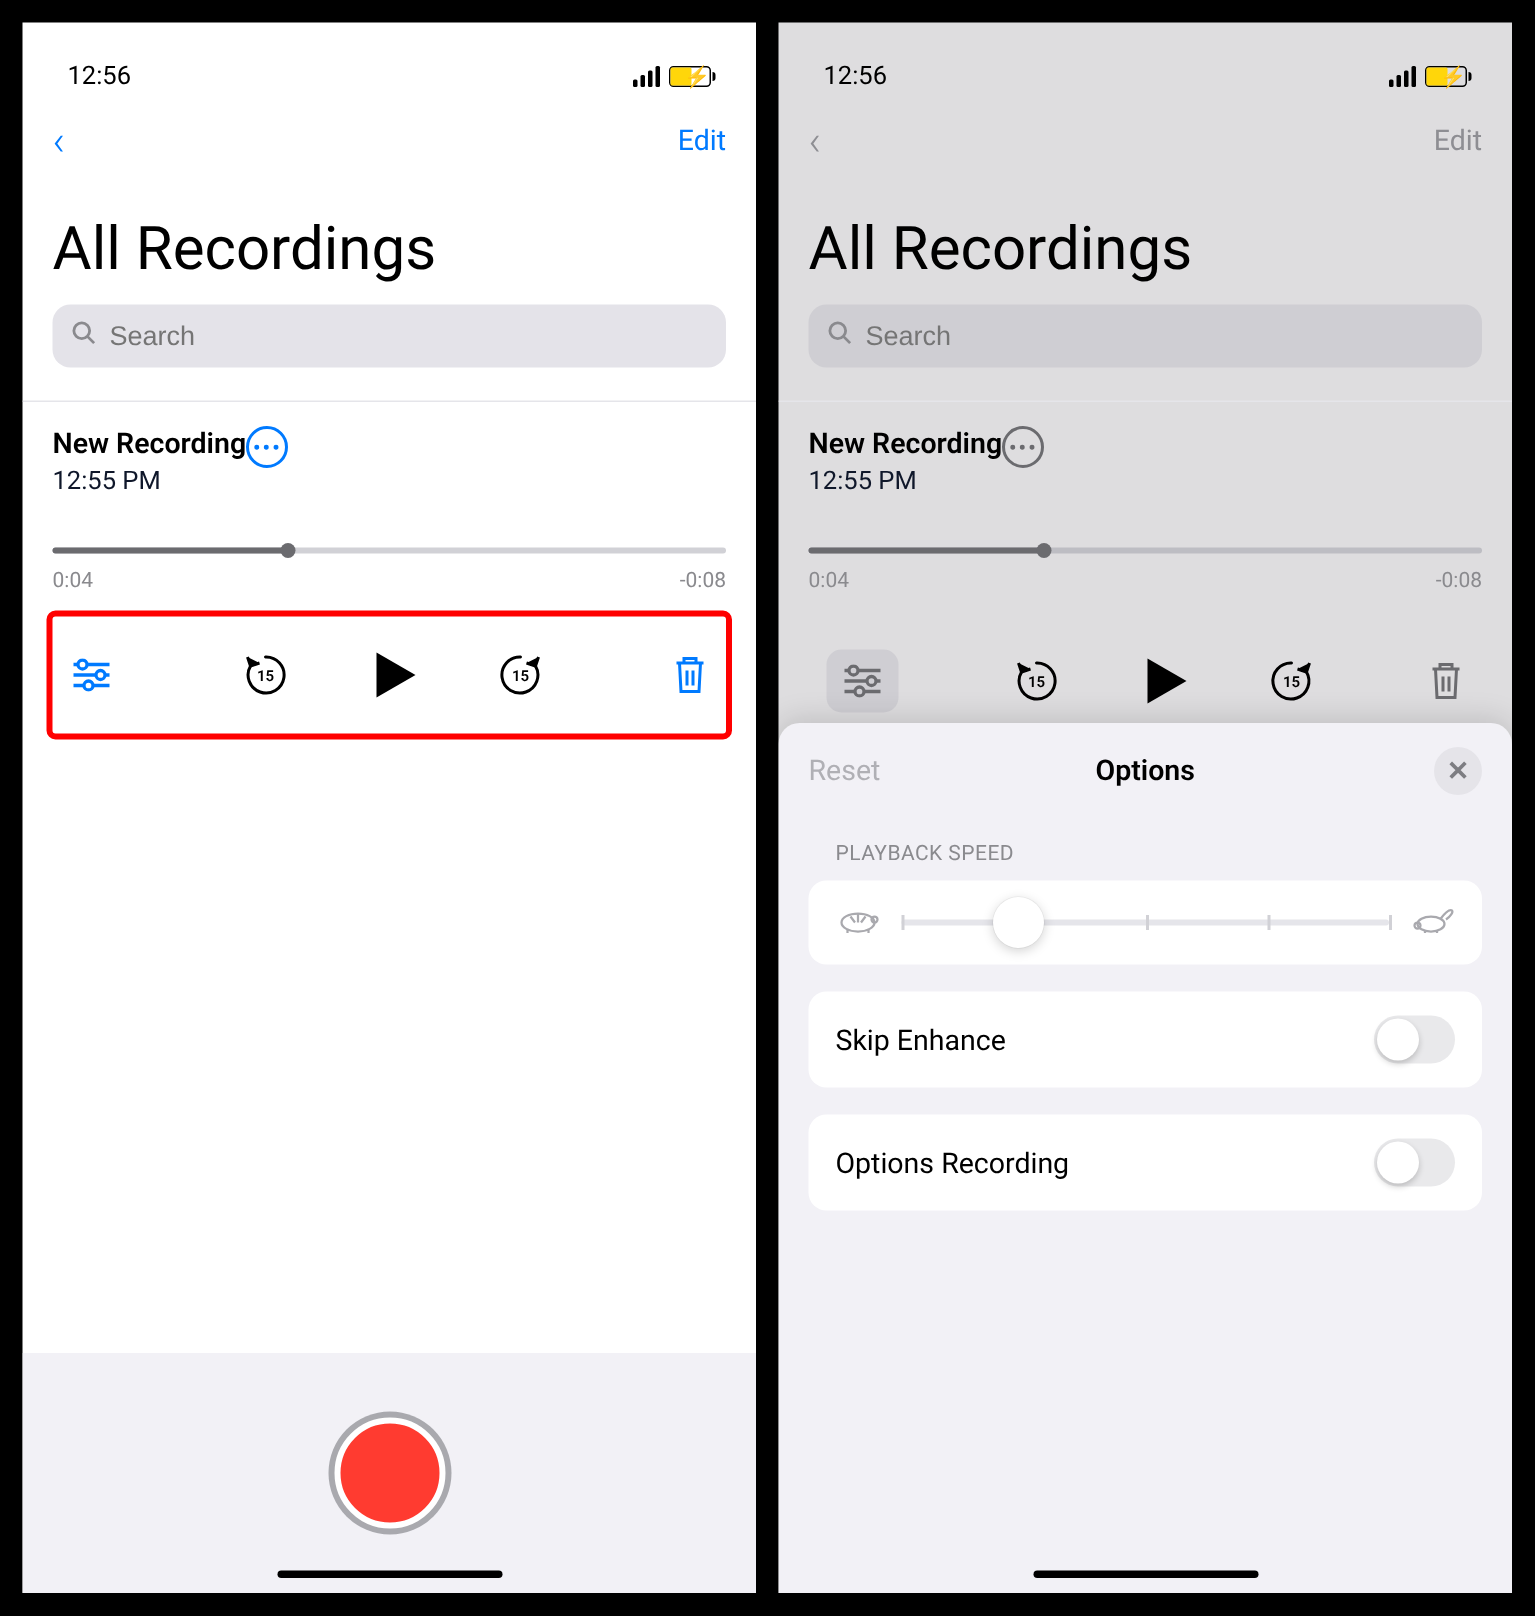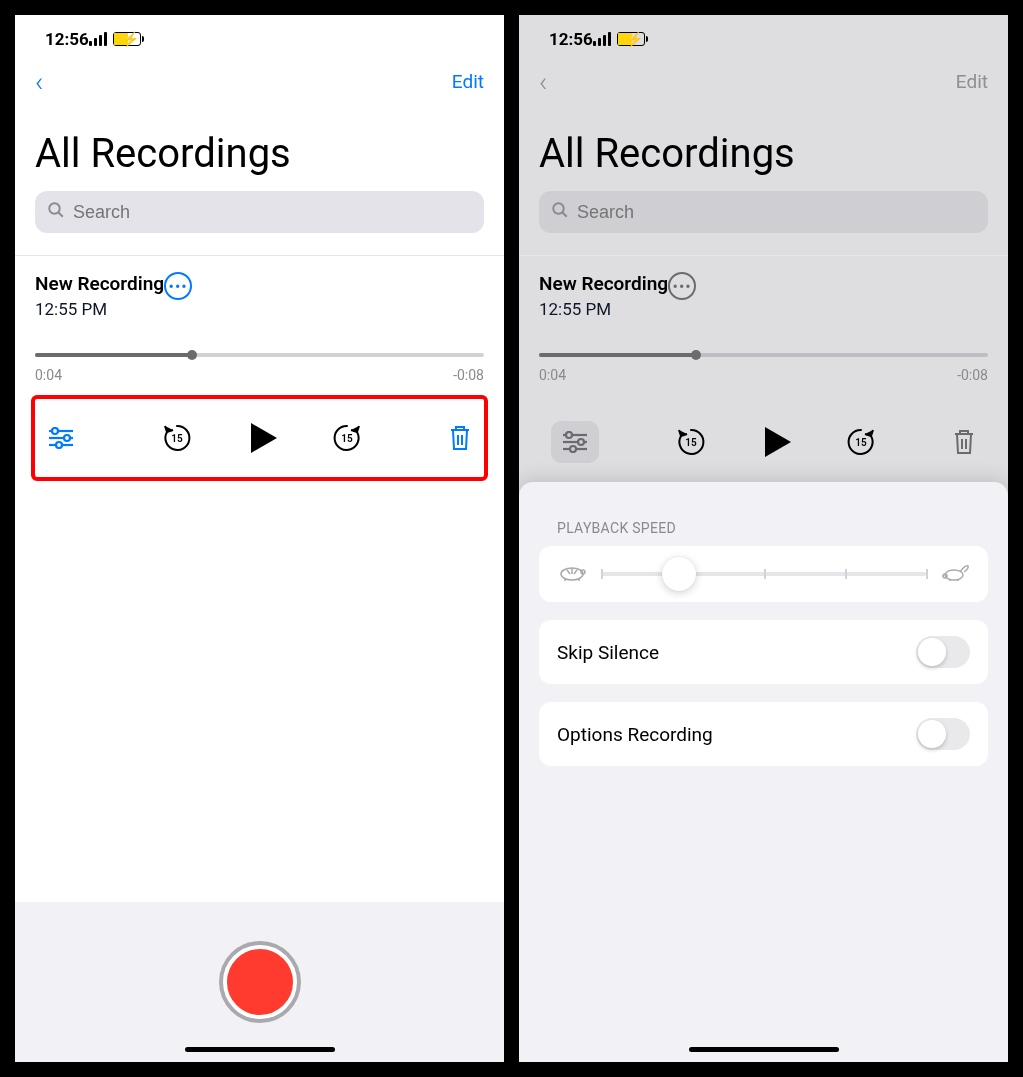--- a/index.html
+++ b/index.html
@@ -19,24 +19,26 @@
     overflow: hidden;
     display: flex;
     flex-direction: column;
     position: relative;
   }
   .phone.dimmed { background: #dedddf; }
 
   
   .status-bar {
     display: flex;
+    justify-content: space-between;
     align-items: center;
     padding: 14px 30px 6px;
     font-size: 17px;
-    font-weight: 700;
+    font-weight: 400;
+    margin-top: 12px;
   }
   .status-right { display:flex; align-items:center; gap:6px; }
   .signal { display:flex; gap:2px; align-items:flex-end; }
   .signal span { width:3px; background:#000; border-radius:1px; }
   .signal span:nth-child(1){height:5px;}
   .signal span:nth-child(2){height:8px;}
   .signal span:nth-child(3){height:11px;}
   .signal span:nth-child(4){height:14px;}
   .battery {
     width:28px; height:14px; border:1.5px solid #000; border-radius:3px;
@@ -372,20 +374,27 @@
       </span>
     </div>
     <span class="ctrl-btn trash-icon">
       <svg viewBox="0 0 24 28" fill="none" stroke="#6b6b6f" stroke-width="2">
           <path d="M3 6h18M8 6V3h8v3M5 6l1 19h12l1-19M10 11v10M14 11v10"></path>
         </svg>
     </span>
   </div>
 
   <div class="sheet">
+    <div class="sheet-head">
+      <span class="sheet-reset">Reset</span>
+      <span class="sheet-title">Options</span>
+      <span class="sheet-close">
+        <span>✕</span>
+      </span>
+    </div>
     <div class="section-label">PLAYBACK SPEED</div>
     <div class="speed-row">
       <span class="speed-icon">
         <svg width="30" height="20" viewBox="0 0 30 20" fill="none" stroke="#a9a9ae" stroke-width="1.5">
             <ellipse cx="15" cy="12" rx="11" ry="6"></ellipse>
             <path d="M10 8l3 4M15 6l0 6M20 8l-3 4"></path>
             <circle cx="26" cy="10" r="2"></circle>
             <line x1="8" y1="17" x2="8" y2="19"></line>
             <line x1="22" y1="17" x2="22" y2="19"></line>
           </svg>
@@ -402,21 +411,21 @@
         <svg width="30" height="20" viewBox="0 0 30 20" fill="none" stroke="#a9a9ae" stroke-width="1.5">
             <ellipse cx="14" cy="13" rx="9" ry="5"></ellipse>
             <path d="M20 10c3-4 6-7 8-6 1 1-1 4-4 6"></path>
             <circle cx="5" cy="14" r="2"></circle>
             <line x1="10" y1="17" x2="10" y2="19"></line>
             <line x1="18" y1="17" x2="18" y2="19"></line>
           </svg>
       </span>
     </div>
     <div class="opt-row">
-      <span class="opt-label">Skip Silence</span>
+      <span class="opt-label">Skip Enhance</span>
       <div class="toggle">
           <div class="toggle-knob"></div>
         </div>
     </div>
     <div class="opt-row">
       <span class="opt-label">Options Recording</span>
       <div class="toggle">
           <div class="toggle-knob"></div>
         </div>
     </div>

